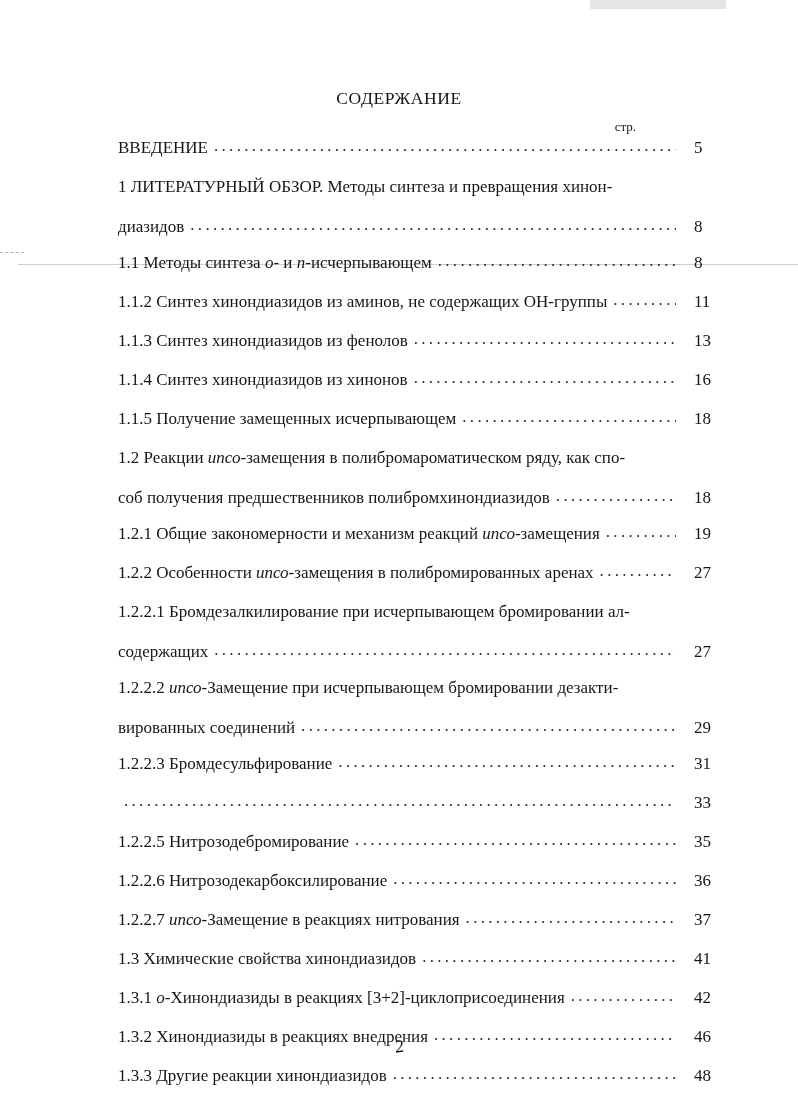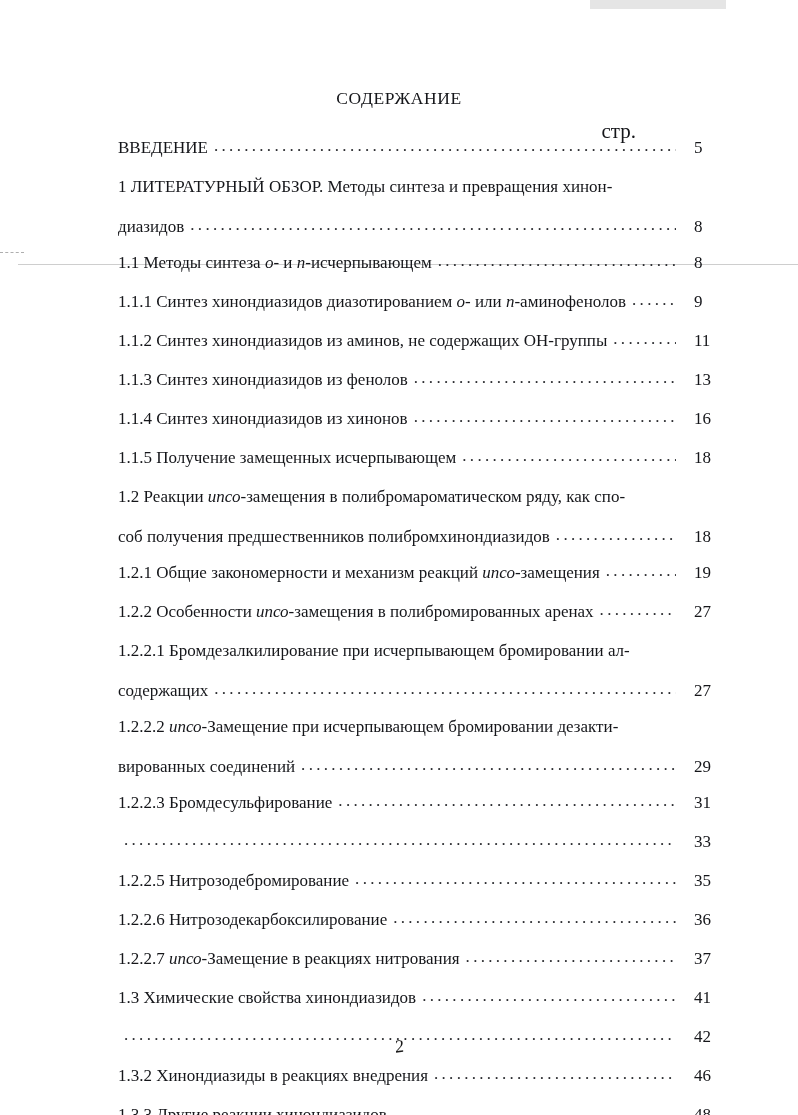--- a/index.html
+++ b/index.html
@@ -59,21 +59,21 @@
     width: 798px;
     text-align: center;
     font-size: 17.5px;
     letter-spacing: 0.6px;
   }
 
   .page-col-label {
     position: absolute;
     right: 90px;
     top: 119px;
-    font-size: 21px;
+    font-size: 13px;
   }
 
   .toc {
     position: absolute;
     left: 118px;
     top: 139px;
     width: 610px;
   }
 
   .toc-entry {
@@ -184,27 +184,20 @@
     </div>
 
     <div class="toc-entry">
       <div class="entry-inner">
         <span class="entry-text"><span>1.1 Методы синтеза</span> <i>о-</i><span> и </span><i>п-</i><span>исчерпывающем</span></span>
         <span class="leaders"></span>
         <span class="pagenum">8</span>
       </div>
     </div>
 
-    <div class="toc-entry">
-      <div class="entry-inner">
-        <span class="entry-text"><span>1.1.1 Синтез хинондиазидов диазотированием</span> <i>о-</i><span> или </span><i>п-</i><span>аминофенолов</span></span>
-        <span class="leaders"></span>
-        <span class="pagenum">9</span>
-      </div>
-    </div>
 
     <div class="toc-entry">
       <div class="entry-inner">
         <span class="entry-text">1.1.2 Синтез хинондиазидов из аминов, не содержащих ОН-группы</span>
         <span class="leaders"></span>
         <span class="pagenum">11</span>
       </div>
     </div>
 
     <div class="toc-entry">
@@ -322,20 +315,21 @@
     <div class="toc-entry">
       <div class="entry-inner">
         <span class="entry-text">1.3 Химические свойства хинондиазидов</span>
         <span class="leaders"></span>
         <span class="pagenum">41</span>
       </div>
     </div>
 
     <div class="toc-entry">
       <div class="entry-inner">
+        <span class="entry-text"><span>1.3.1</span> <i>о-</i><span>Хинондиазиды в реакциях [3+2]-циклоприсоединения</span></span>
         <span class="leaders"></span>
         <span class="pagenum">42</span>
       </div>
     </div>
 
     <div class="toc-entry">
       <div class="entry-inner">
         <span class="entry-text">1.3.2 Хинондиазиды в реакциях внедрения</span>
         <span class="leaders"></span>
         <span class="pagenum">46</span>

